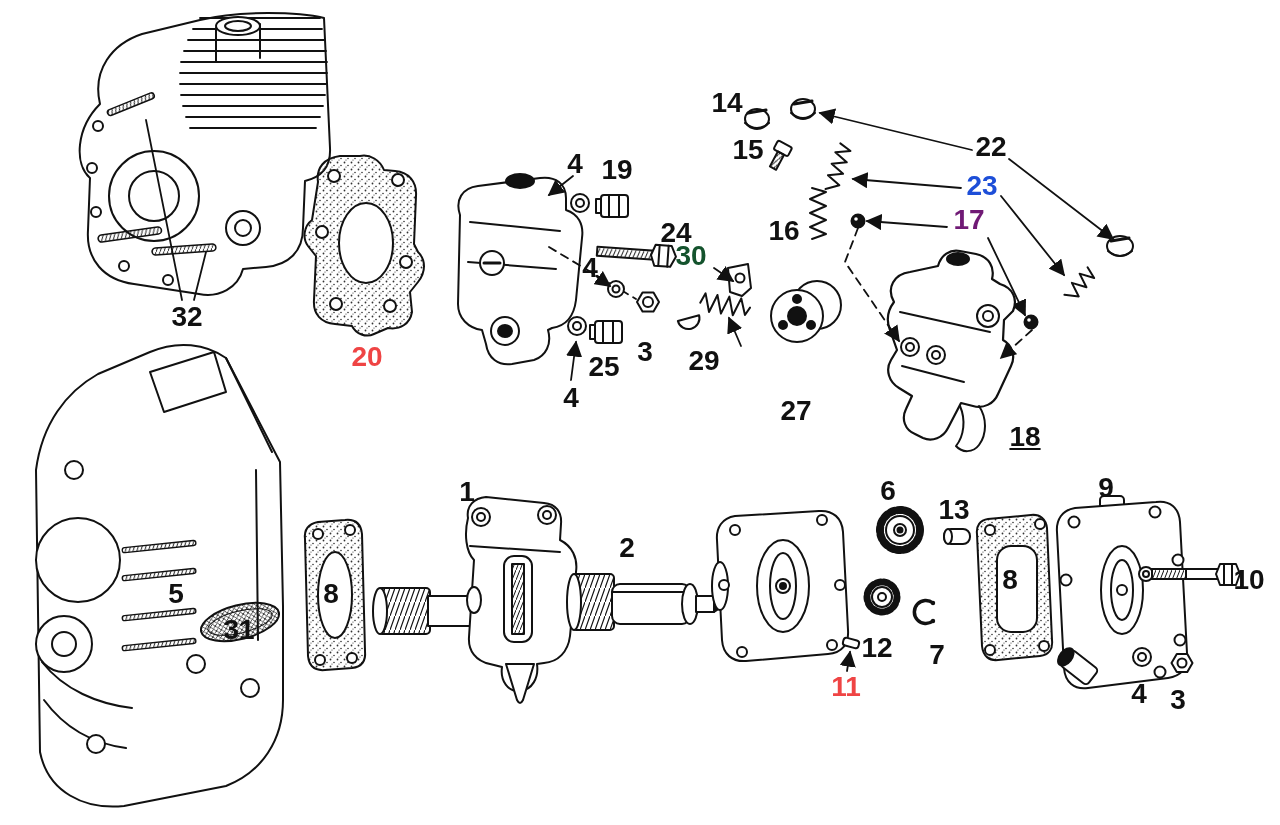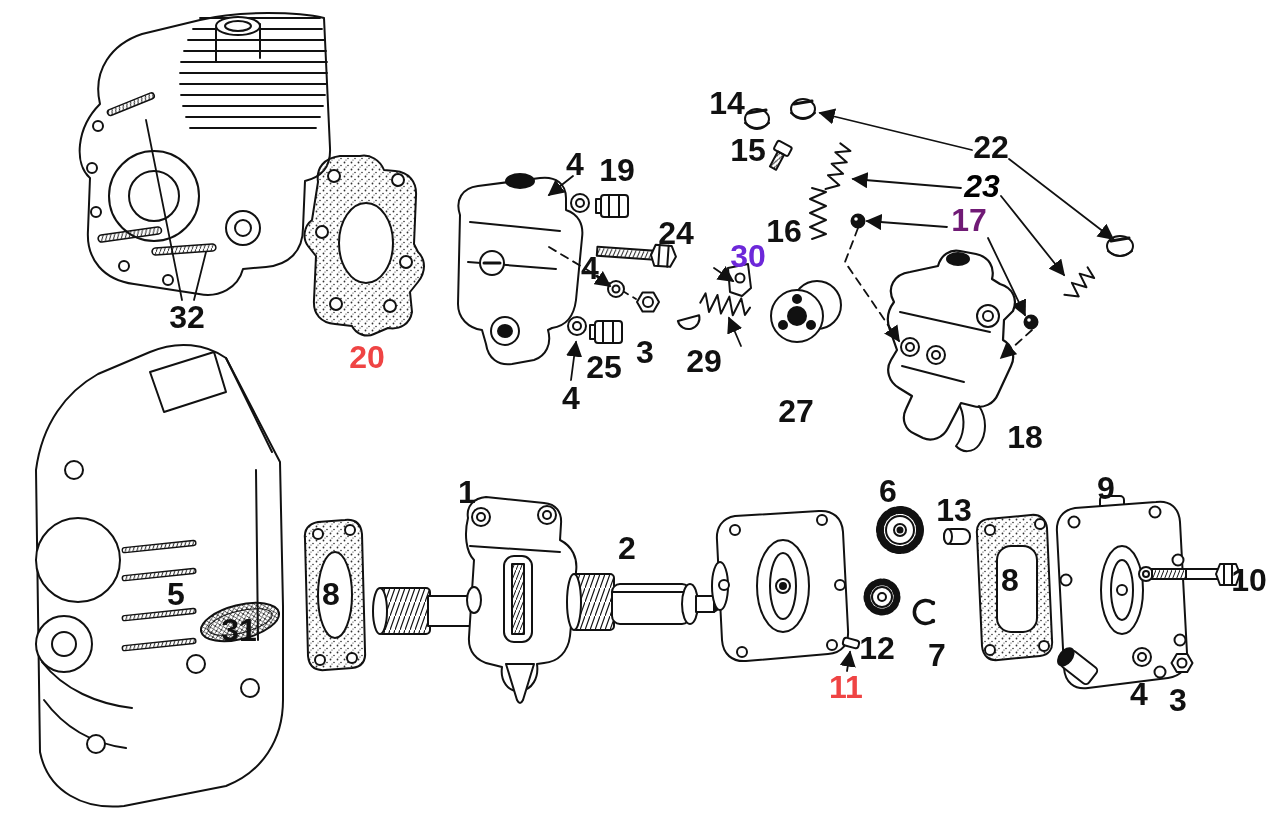--- a/index.html
+++ b/index.html
@@ -2,21 +2,21 @@
 <html><head>
 <meta charset="utf-8">
 <style>
   html,body{margin:0;padding:0;background:#ffffff;}
   #stage{position:relative;width:1280px;height:825px;background:#ffffff;overflow:hidden;
          font-family:"Liberation Sans",sans-serif;}
   #art{position:absolute;left:0;top:0;}
   #art *{stroke:#111111;stroke-width:2;stroke-linecap:round;stroke-linejoin:round;fill:#ffffff;}
   #labels{position:absolute;left:0;top:0;width:100%;height:100%;pointer-events:none;}
   .part-label{position:absolute;transform:translate(-50%,-50%);
-              font-weight:700;font-size:32px;color:#111;white-space:nowrap;}
+              font-weight:700;font-size:28px;color:#111;white-space:nowrap;}
 </style>
 </head>
 <body>
 
 <div id="stage">
 
 <svg id="art" width="1280" height="825" viewBox="0 0 1280 825">
   <defs>
     <marker id="ah" markerWidth="9" markerHeight="9" viewBox="0 0 10 10" refX="9" refY="5" orient="auto">
       <path d="M0,0 L10,5 L0,10 Z" style="fill:#111;stroke:none"></path>
@@ -383,34 +383,34 @@
     <path style="fill:none;stroke-width:1.8" marker-end="url(#ah)" d="M847,671 L850,652"></path>
   </g>
 </svg>
 
 <div id="labels">
       <div class="part-label" style="left: 575px; top: 164px; color: rgb(17, 17, 17);">4</div>
       <div class="part-label" style="left: 617px; top: 170px; color: rgb(17, 17, 17);">19</div>
       <div class="part-label" style="left: 727px; top: 103px; color: rgb(17, 17, 17);">14</div>
       <div class="part-label" style="left: 748px; top: 150px; color: rgb(17, 17, 17);">15</div>
       <div class="part-label" style="left: 991px; top: 147px; color: rgb(17, 17, 17);">22</div>
-      <div class="part-label" style="left: 982px; top: 186px; color: #000000; font-style: italic;">23</div>
+      <div class="part-label" style="left: 982px; top: 186px; color: #1d4ed8;">23</div>
       <div class="part-label" style="left: 784px; top: 231px; color: rgb(17, 17, 17);">16</div>
       <div class="part-label" style="left: 969px; top: 220px; color: #701a75;">17</div>
       <div class="part-label" style="left: 676px; top: 233px; color: rgb(17, 17, 17);">24</div>
       <div class="part-label" style="left: 590px; top: 268px; color: rgb(17, 17, 17);">4</div>
-      <div class="part-label" style="left: 748px; top: 256px; color: #6d28d9;">30</div>
+      <div class="part-label" style="left: 691px; top: 256px; color: #14532d;">30</div>
       <div class="part-label" style="left: 187px; top: 317px; color: rgb(17, 17, 17);">32</div>
       <div class="part-label" style="left: 367px; top: 357px; color: #ef4444;">20</div>
       <div class="part-label" style="left: 604px; top: 367px; color: rgb(17, 17, 17);">25</div>
       <div class="part-label" style="left: 645px; top: 352px; color: rgb(17, 17, 17);">3</div>
       <div class="part-label" style="left: 704px; top: 361px; color: rgb(17, 17, 17);">29</div>
       <div class="part-label" style="left: 796px; top: 371px; color: rgb(17, 17, 17); margin-top: 40px;">27</div>
       <div class="part-label" style="left: 571px; top: 398px; color: rgb(17, 17, 17);">4</div>
-      <div class="part-label" style="left: 1025px; top: 437px; color: rgb(17, 17, 17);">18</div>
+      <div class="part-label" style="left: 1025px; top: 437px; color: rgb(17, 17, 17); text-decoration: underline;">18</div>
       <div class="part-label" style="left: 467px; top: 492px; color: rgb(17, 17, 17);">1</div>
       <div class="part-label" style="left: 888px; top: 491px; color: rgb(17, 17, 17);">6</div>
       <div class="part-label" style="left: 954px; top: 510px; color: rgb(17, 17, 17);">13</div>
       <div class="part-label" style="left: 1106px; top: 488px; color: rgb(17, 17, 17);">9</div>
       <div class="part-label" style="left: 627px; top: 548px; color: rgb(17, 17, 17);">2</div>
       <div class="part-label" style="left: 176px; top: 594px; color: rgb(17, 17, 17);">5</div>
       <div class="part-label" style="left: 239px; top: 594px; color: rgb(17, 17, 17); margin-top: 36px;">31</div>
       <div class="part-label" style="left: 331px; top: 594px; color: rgb(17, 17, 17);">8</div>
       <div class="part-label" style="left: 1010px; top: 580px; color: rgb(17, 17, 17);">8</div>
       <div class="part-label" style="left: 1249px; top: 580px; color: rgb(17, 17, 17);">10</div>

